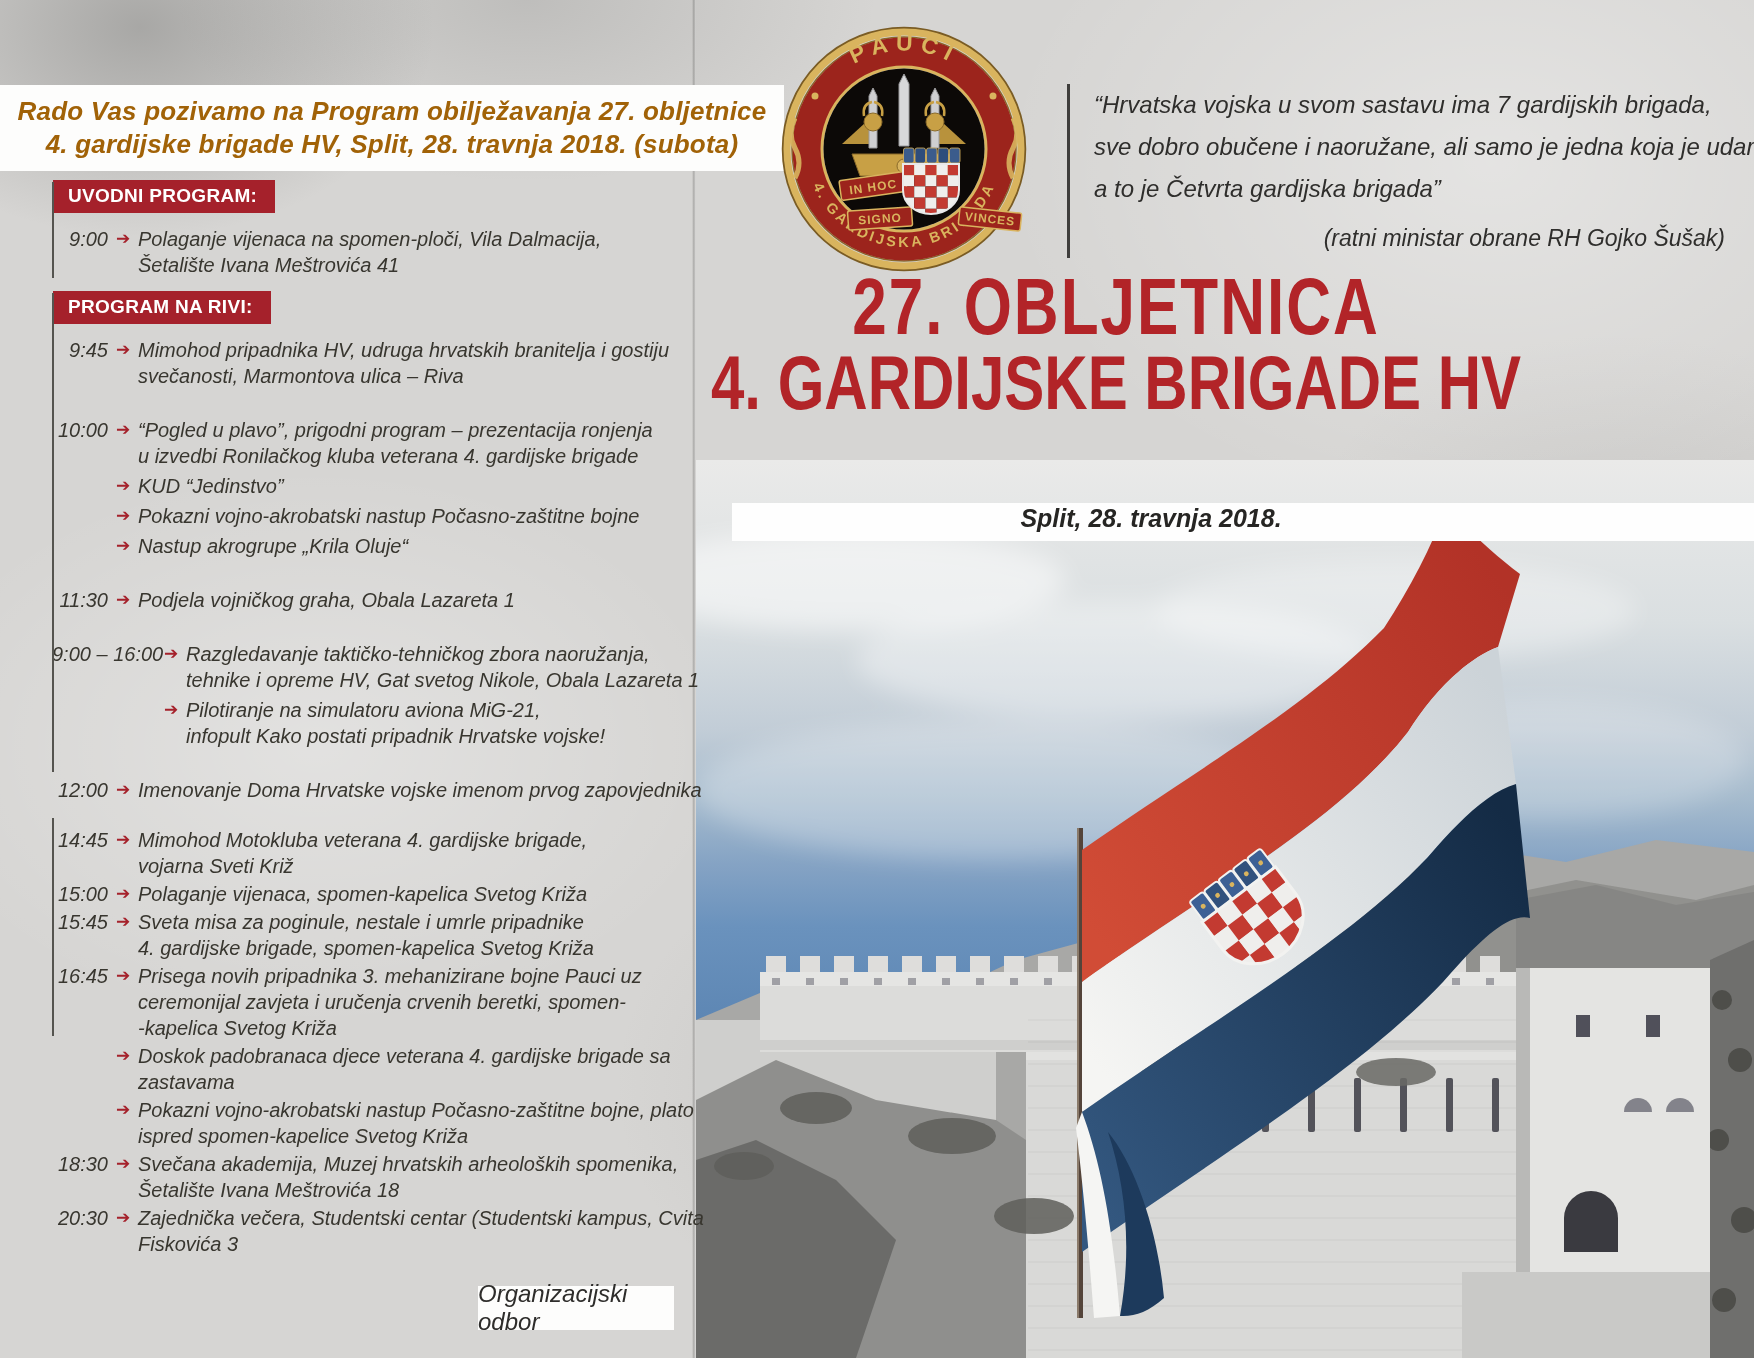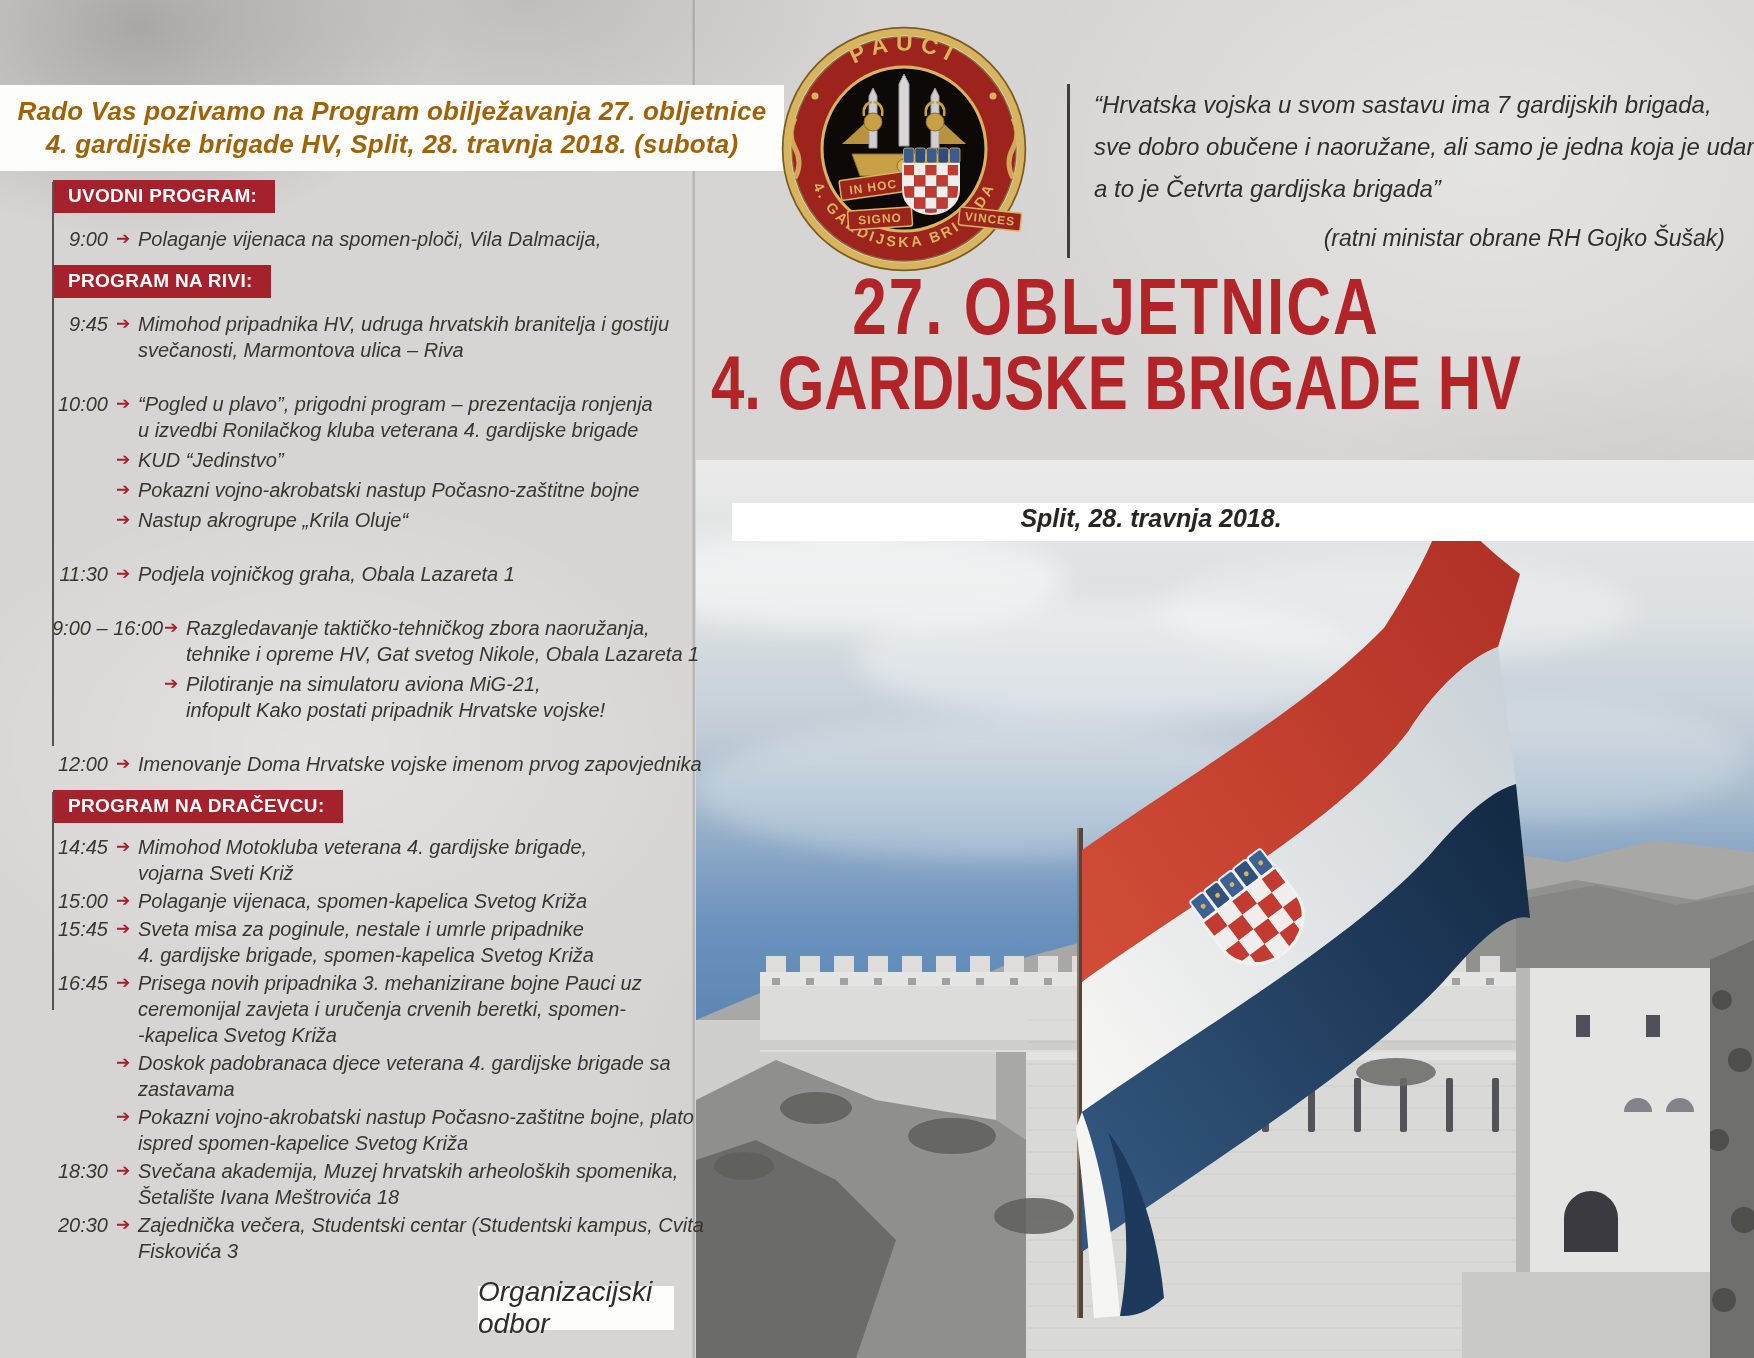--- a/index.html
+++ b/index.html
@@ -33,21 +33,21 @@
   .sec-items{padding-top:9px;}
   .row{display:flex;line-height:26px;font-style:italic;font-size:20px;color:#38362f;white-space:nowrap;}
   .t{width:56px;text-align:right;flex:none;}
   .a{width:30px;text-align:center;flex:none;color:#a5212b;font-style:normal;font-size:17px;}
   .x{flex:none;}
   .item{margin-top:4px;}
   .item.gap{margin-top:28px;}
   .item.wide .t{width:104px;}
   .sec2 .item{margin-top:2px;}
   .footer-box{position:absolute;left:478px;top:1286px;width:196px;height:44px;background:#fdfdfc;
-    display:flex;align-items:center;justify-content:center;font-style:italic;font-size:28px;
+    display:flex;align-items:center;justify-content:center;font-style:italic;font-size:24px;
     color:#2e2d2b;z-index:2;}
   
   .badge{position:absolute;left:781px;top:26px;width:246px;height:246px;z-index:3;}
   .quote{position:absolute;left:1047px;top:84px;width:631px;border-left:3px solid #3f3e3c;
     padding-left:24px;z-index:3;margin-left:20px;}
   .ql{font-style:italic;font-size:24px;line-height:42px;color:#2f2e2c;white-space:nowrap;}
   .qa{font-style:italic;font-size:23px;line-height:40px;color:#2f2e2c;text-align:right;
     margin-top:8px;white-space:nowrap;}
   .title{position:absolute;left:700px;top:266px;width:832px;text-align:center;color:#b22428;
     font-weight:bold;z-index:3;}
@@ -72,20 +72,25 @@
   </div>
 
   <div id="schedule">
       <div class="section sec0"><div class="sec-line"></div><div class="sec-box">UVODNI PROGRAM:</div><div class="sec-items">
           <div class="item">
             <div class="row">
               <span class="t">9:00</span>
               <span class="a">➔</span>
               <span class="x">Polaganje vijenaca na spomen-ploči, Vila Dalmacija,</span>
             </div>
+            <div class="row">
+              <span class="t"></span>
+              <span class="a"></span>
+              <span class="x">Šetalište Ivana Meštrovića 41</span>
+            </div>
           </div>
         </div></div>
       <div class="section sec1"><div class="sec-line"></div><div class="sec-box">PROGRAM NA RIVI:</div><div class="sec-items">
           <div class="item">
             <div class="row">
               <span class="t">9:45</span>
               <span class="a">➔</span>
               <span class="x">Mimohod pripadnika HV, udruga hrvatskih branitelja i gostiju</span>
             </div>
             <div class="row">
@@ -159,21 +164,21 @@
             </div>
           </div>
           <div class="item gap">
             <div class="row">
               <span class="t">12:00</span>
               <span class="a">➔</span>
               <span class="x">Imenovanje Doma Hrvatske vojske imenom prvog zapovjednika</span>
             </div>
           </div>
         </div></div>
-      <div class="section sec2"><div class="sec-line"></div><div class="sec-box">PROGRAM NA DRAČEVCU:</div><div class="sec-items">
+      <div class="section sec2"><div class="sec-line"></div><div class="sec-items">
           <div class="item">
             <div class="row">
               <span class="t">14:45</span>
               <span class="a">➔</span>
               <span class="x">Mimohod Motokluba veterana 4. gardijske brigade,</span>
             </div>
             <div class="row">
               <span class="t"></span>
               <span class="a"></span>
               <span class="x">vojarna Sveti Križ</span>

